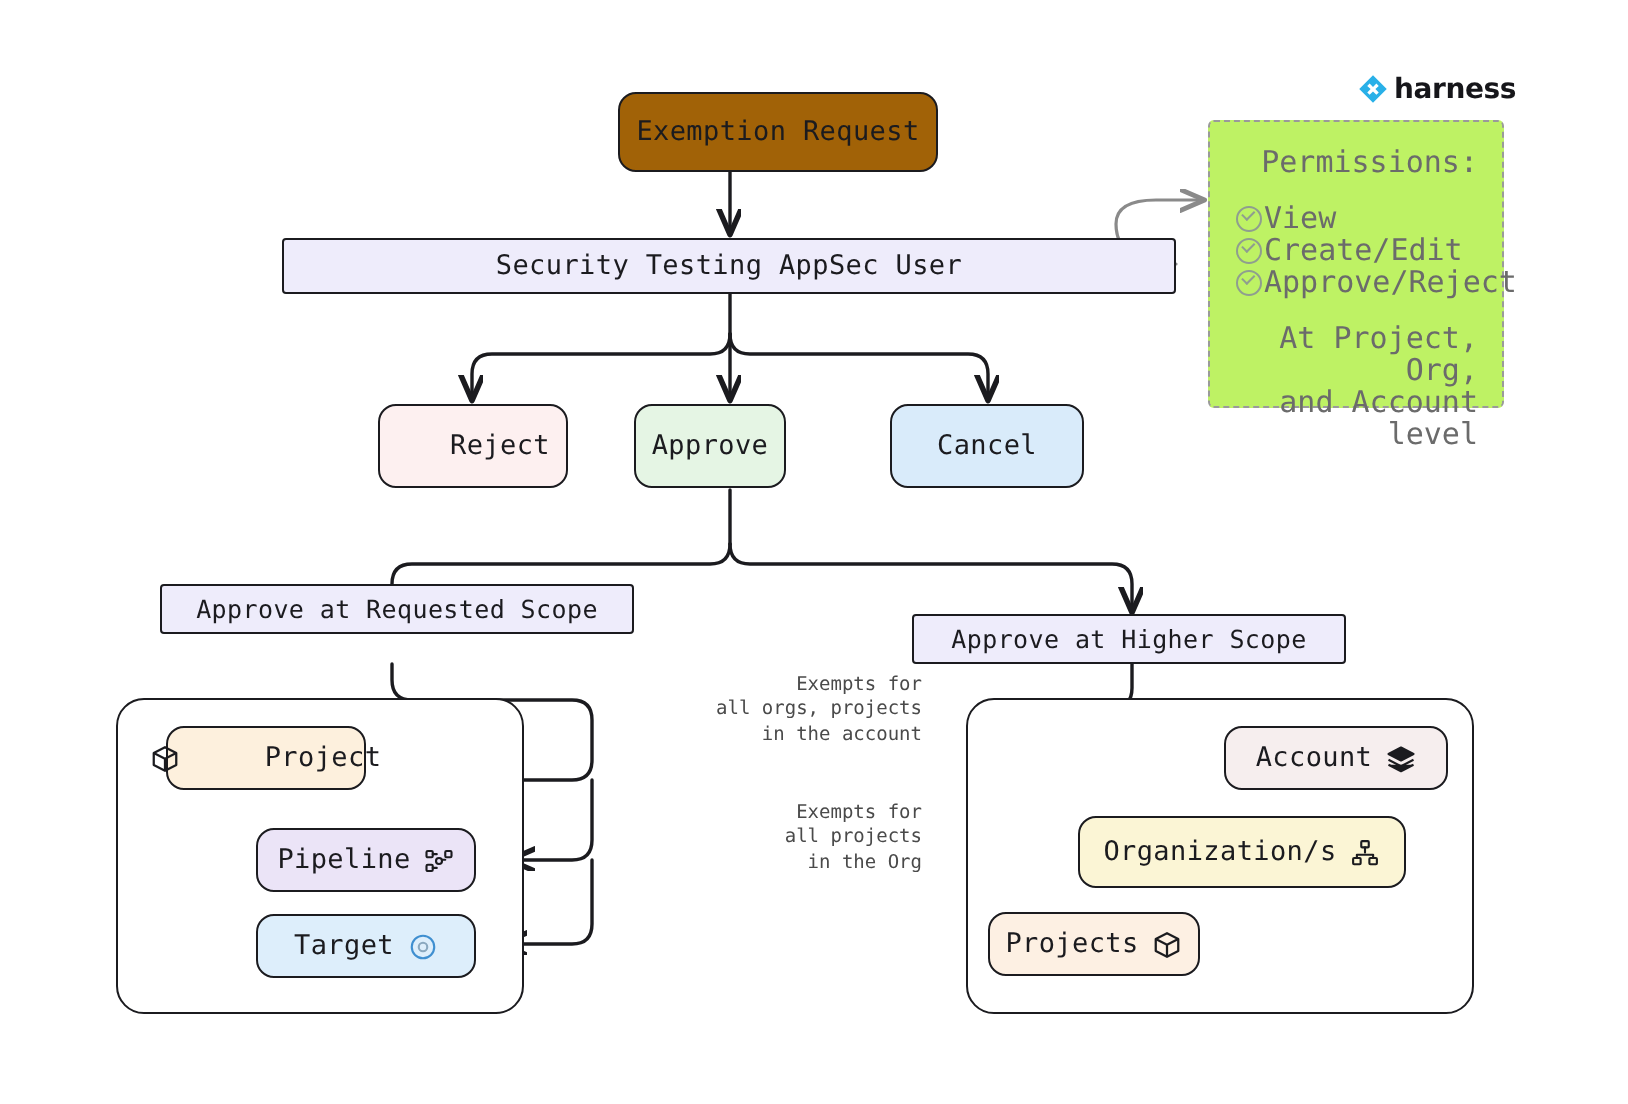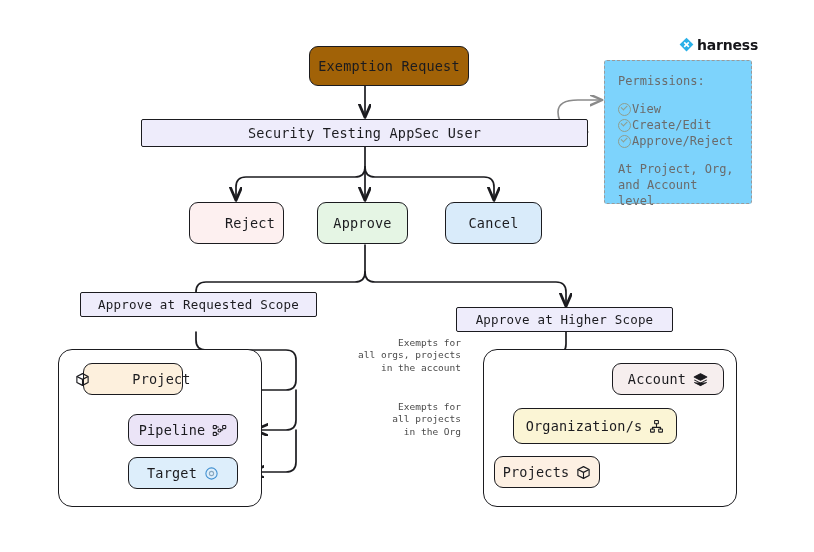--- a/index.html
+++ b/index.html
@@ -61,25 +61,26 @@
     line-height: 12.4px;
     text-align: right;
     white-space: pre-line;
   }
   
   #perm-box {
     position: absolute;
     box-sizing: border-box;
     border: 1.4px dashed #9a9a9a;
     border-radius: 3px;
-    background: #7dd3fc;
+    background: #bef264;
     color: #6b6b6b;
-    font-size: 12px;
+    font-size: 15px;
     line-height: 16px;
     padding: 12px 12px 10px 13px;
+    text-align: right;
   }
   #perm-box .perm-title { margin-bottom: 12px; }
   .perm-row { display: flex; align-items: center; gap: 1px; }
   .perm-tail { margin-top: 12px; }
   .check {
     display: inline-block;
     width: 11px; height: 11px;
     border: 1.2px solid #8f9e8f;
     border-radius: 50%;
     position: relative;
@@ -172,21 +173,21 @@
     <span>Exemption Request</span>
   </div>
 
   <div class="node sq" style="left:141px; top:119px; width:447px; height:28px; background:#eeecfb;">
     <span>Security Testing AppSec User</span>
   </div>
 
   <div class="node rounded" style="left:189px; top:202px; width:95px; height:42px; background:#fdf0f0;padding-left:27px;">
     <span>Reject</span>
   </div>
-  <div class="node rounded" style="left:317px; top:202px; width:91px; height:42px; background:#e5f5e4;">
+  <div class="node rounded" style="left:317px; top:202px; width:76px; height:42px; background:#e5f5e4;">
     <span>Approve</span>
   </div>
   <div class="node rounded" style="left:445px; top:202px; width:97px; height:42px; background:#d9ebfa;text-align:center;">
     <span>Cancel</span>
   </div>
 
   <div class="node sq" style="left:80px; top:292px; width:237px; height:25px; background:#eeecfb; font-size:12.5px;">
     <span>Approve at Requested Scope</span>
   </div>
   <div class="node sq" style="left:456px; top:307px; width:217px; height:25px; background:#eeecfb; font-size:12.5px;">
@@ -226,21 +227,21 @@
 
   <div class="node rounded" style="left:612px; top:363px; width:112px; height:32px; background:#f6eeee; border-width:1.4px;">
     <span>Account</span>
     <svg class="ico" viewBox="0 0 24 24" fill="none" stroke="#1b1b1f" stroke-width="1.7" stroke-linejoin="round">
       <path d="M12 2.8 22 8l-10 5.2L2 8z" fill="#1b1b1f"></path>
       <path d="M2 12.6 12 17.8 22 12.6"></path>
       <path d="M2 16.6 12 21.8 22 16.6" fill="#1b1b1f"></path>
     </svg>
   </div>
 
-  <div class="node rounded" style="left:513px; top:408px; width:164px; height:36px; background:#fbf5d5; border-width:1.4px;">
+  <div class="node rounded" style="left:539px; top:408px; width:164px; height:36px; background:#fbf5d5; border-width:1.4px;">
     <span>Organization/s</span>
     <svg class="ico" viewBox="0 0 24 24" fill="none" stroke="#1b1b1f" stroke-width="1.7" stroke-linecap="round" stroke-linejoin="round">
       <rect x="9" y="2.5" width="6" height="5" rx="0.8"></rect>
       <rect x="2.5" y="16" width="6" height="5" rx="0.8"></rect>
       <rect x="15.5" y="16" width="6" height="5" rx="0.8"></rect>
       <path d="M12 7.5v4M5.5 16v-2.6h13V16"></path>
     </svg>
   </div>
 
   <div class="node rounded" style="left:494px; top:456px; width:106px; height:32px; background:#fdf0e3; border-width:1.4px;">

